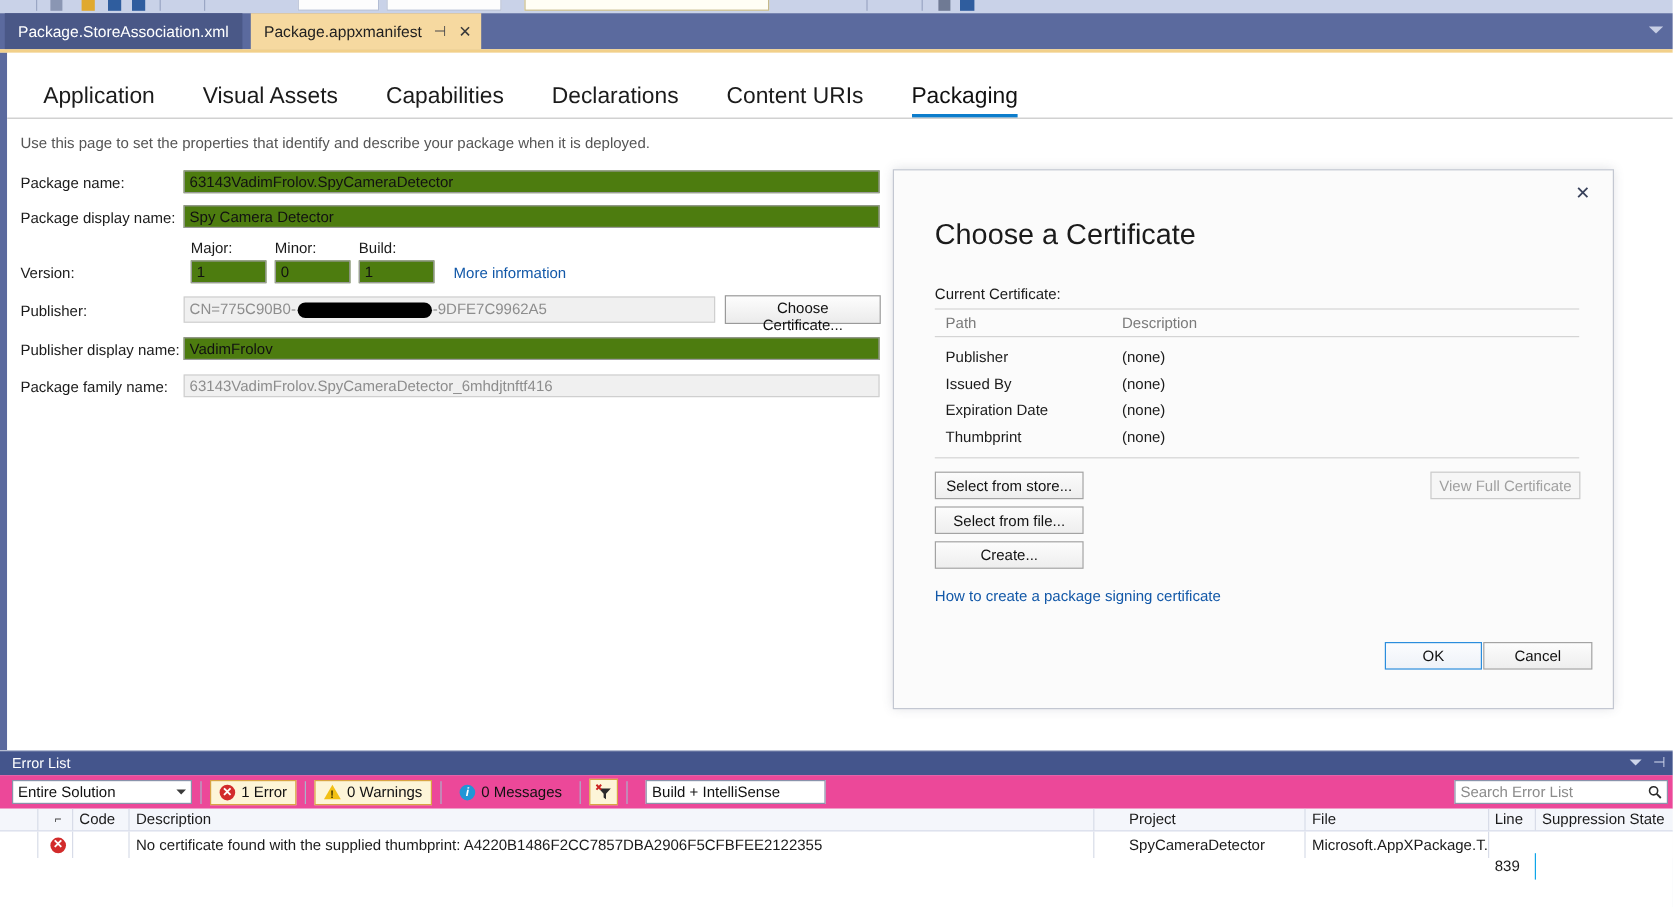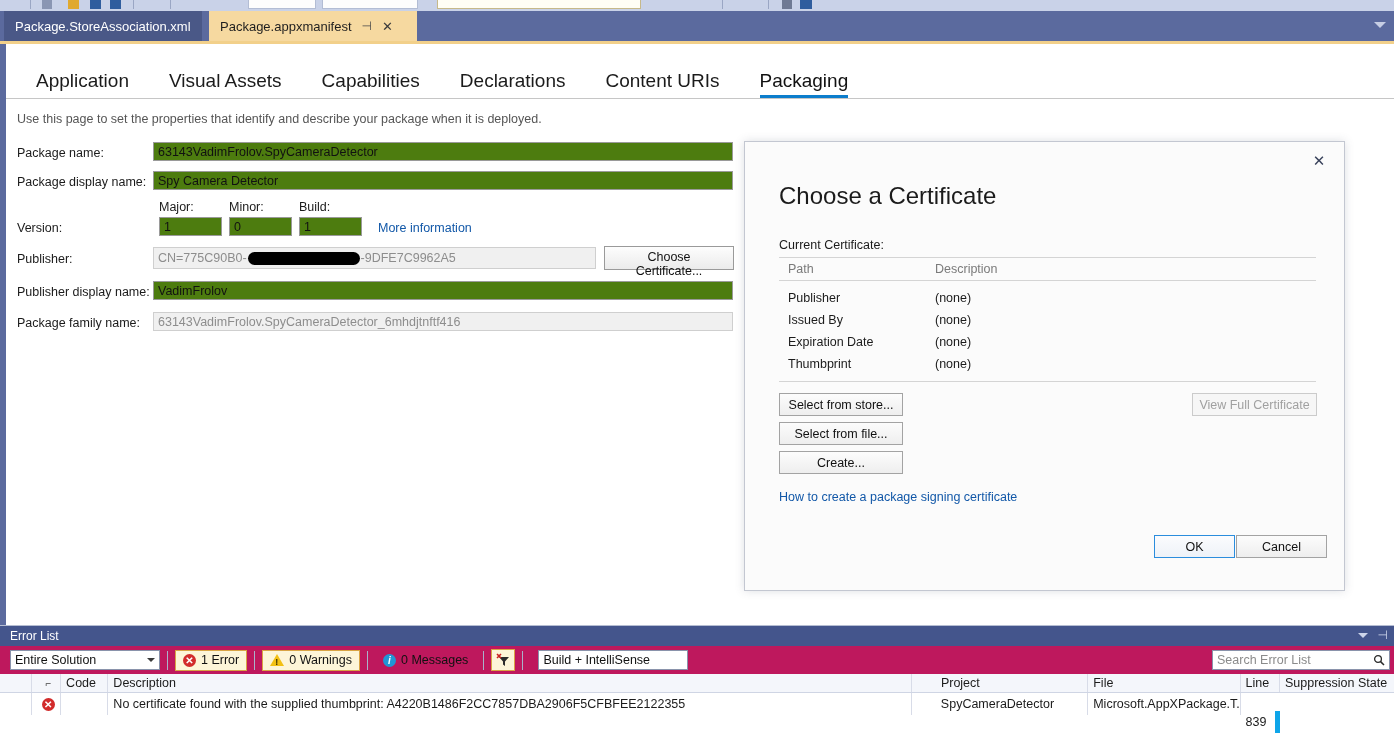--- a/index.html
+++ b/index.html
@@ -40,21 +40,21 @@
   }
   .tab {
     position:absolute; top:0; height:30px;
     display:flex; align-items:center;
     font-size:13px; line-height:1;
     padding:0 11px;
     white-space:nowrap;
     cursor:default;
   }
   .tab.inactive { left:4px; background:#4a5887; color:#ffffff; }
-  .tab.active   { left:209px; background:#f6d9a0; color:#1f1f1f; padding-right:24px; }
+  .tab.active   { left:209px; background:#f6d9a0; color:#1f1f1f; padding-right:8px; }
   .tab .pin {
     margin-left:10px; font-size:12px; color:#4a4a4a; display:inline-block;
     transform: rotate(0deg);
   }
   .tab .closex { margin-left:10px; font-size:13px; color:#3a3a3a; }
   .tabstrip-chevron {
     position:absolute; right:8px; top:11px;
     width:0;height:0;
     border-left:6px solid transparent; border-right:6px solid transparent;
     border-top:6px solid #c7cee4;
@@ -188,21 +188,21 @@
     background:#44558c; color:#ffffff;
     display:flex; align-items:center;
   }
   .err-title { font-size:12px; padding-left:10px; }
   .err-tb-right { position:absolute; right:6px; top:2px; display:flex; gap:10px; align-items:center; }
   .err-caret { width:0;height:0;border-left:5px solid transparent;border-right:5px solid transparent;border-top:5px solid #cdd5ea; }
   .err-pin { font-size:12px; color:#cdd5ea; }
 
   .err-toolbar {
     position:absolute; top:20px; left:0; width:1394px; height:28px;
-    background:#be185d;
+    background:#ec4899;
     display:flex; align-items:center;
   }
   .combo {
     margin-left:10px; width:150px; height:20px;
     background:#ffffff; border:1px solid #8a93ab;
     font-size:12.5px; color:#111;
     display:flex; align-items:center; padding:0 4px;
     position:relative;
   }
   .combo .cv { flex:1; }
@@ -476,19 +476,19 @@
 
       <div class="eg-row">
         <div class="col-sel" style="border-right:1px solid #d8dce8;"></div>
         <div class="col-ico" style="border-right:1px solid #d8dce8;">
           <span class="ico-err">✕</span>
         </div>
         <div class="col-code" style="border-right:1px solid #d8dce8;"></div>
         <div class="col-desc" style="border-right:1px solid #d8dce8;">No certificate found with the supplied thumbprint: A4220B1486F2CC7857DBA2906F5CFBFEE2122355</div>
         <div class="col-proj" style="border-right:1px solid #d8dce8;">SpyCameraDetector</div>
         <div class="col-file" style="border-right:1px solid #d8dce8;">Microsoft.AppXPackage.T...</div>
-        <div class="col-line" style="border-right:5px solid #0ea5e9;margin-top:35px;">839</div>
+        <div class="col-line" style="border-right:1px solid #0ea5e9;margin-top:35px;">839</div>
         <div class="col-supp"></div>
       </div>
     </div>
   </div>
 
 </div>
 
 </body></html>

